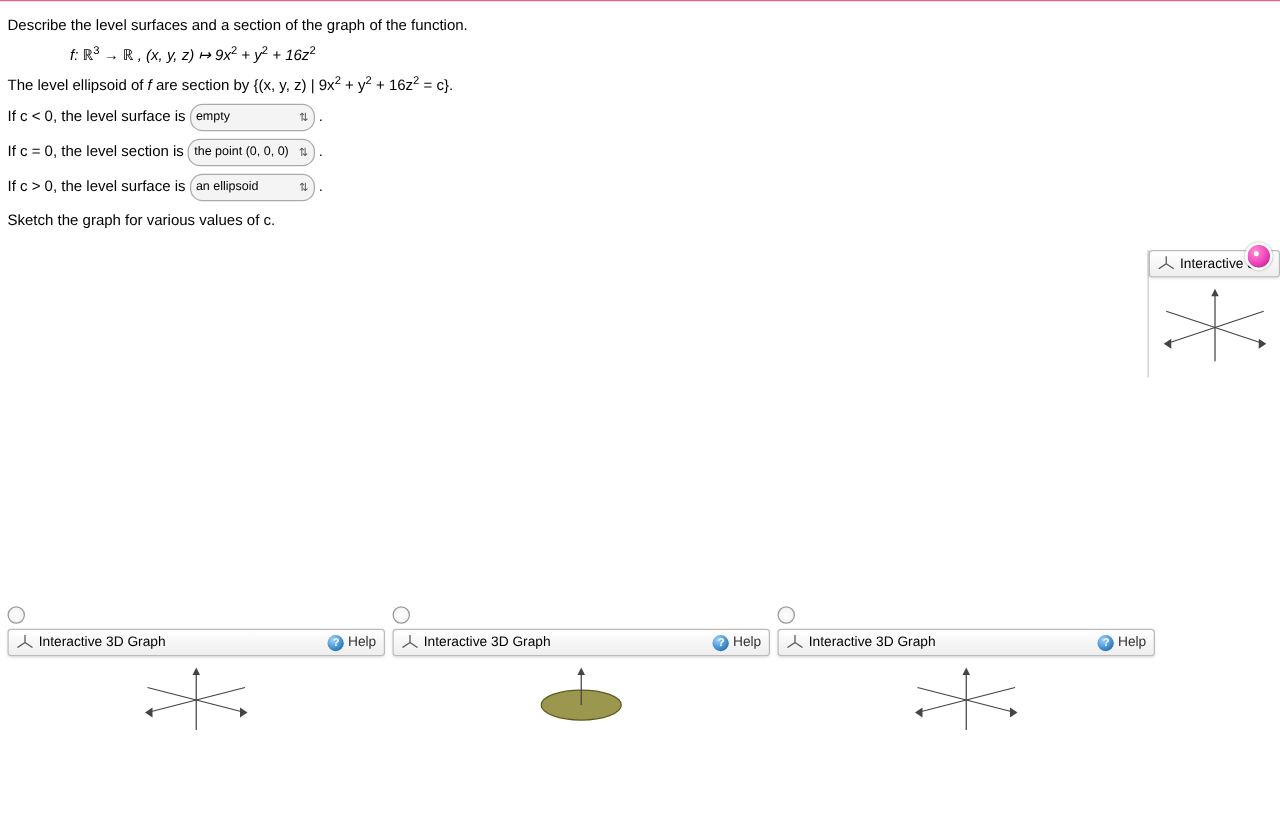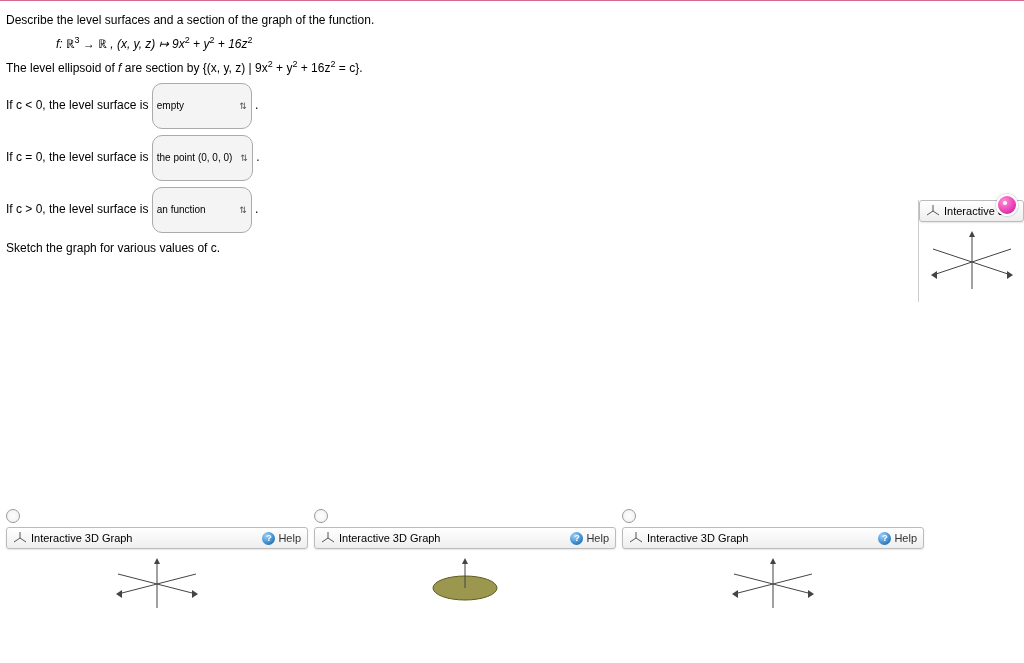--- a/index.html
+++ b/index.html
@@ -16,41 +16,42 @@
     line-height: 18px;
   }
   .indent {
     padding-left: 50px;
   }
   sup { font-size: 9px; vertical-align: super; line-height: 0; }
   .bb { font-family: "Times New Roman", serif; }
   .dropdown {
     display: inline-block;
     font-size: 10px;
-    padding: 13px 4px;
+    padding: 1px 4px;
     border: 1px solid #aaa;
     border-radius: 10px;
     background: #f4f4f4;
     vertical-align: middle;
     min-width: 90px;
   }
   .dropdown .caret {
     float: right;
     margin-left: 8px;
     color: #555;
     font-size: 9px;
   }
   .panelwrap {
     display: flex;
     gap: 6px;
     margin-top: 270px;
   }
   .panel {
     width: 302px;
     position: relative;
+    margin-top: 48px;
   }
   .radio {
     display:inline-block; width:12px; height:12px;
     border:1px solid #999; border-radius:50%;
     background: radial-gradient(#fff,#eee);
     position:absolute; top:-18px; left:0;
   }
   .panel-head {
     border:1px solid #bbb;
     border-radius:3px;
@@ -113,28 +114,28 @@
   <span> = c}.</span>
 </div>
 
 <div class="row">
   <span>If c &lt; 0, the level surface is </span>
   <span class="dropdown"><span>empty</span><span class="caret">⇅</span></span>
   <span> .</span>
 </div>
 
 <div class="row">
-  <span>If c = 0, the level surface is </span>
+  <span>If c = 0, the level section is </span>
   <span class="dropdown"><span>the point (0, 0, 0)</span><span class="caret">⇅</span></span>
   <span> .</span>
 </div>
 
 <div class="row">
   <span>If c &gt; 0, the level surface is </span>
-  <span class="dropdown"><span>an function</span><span class="caret">⇅</span></span>
+  <span class="dropdown"><span>an ellipsoid</span><span class="caret">⇅</span></span>
   <span> .</span>
 </div>
 
 <div class="row">Sketch the graph for various values of c.</div>
 
 <div class="panelwrap">
   <div class="panel">
     <span class="radio"></span>
     <div class="panel-head">
       <span class="ttl">

